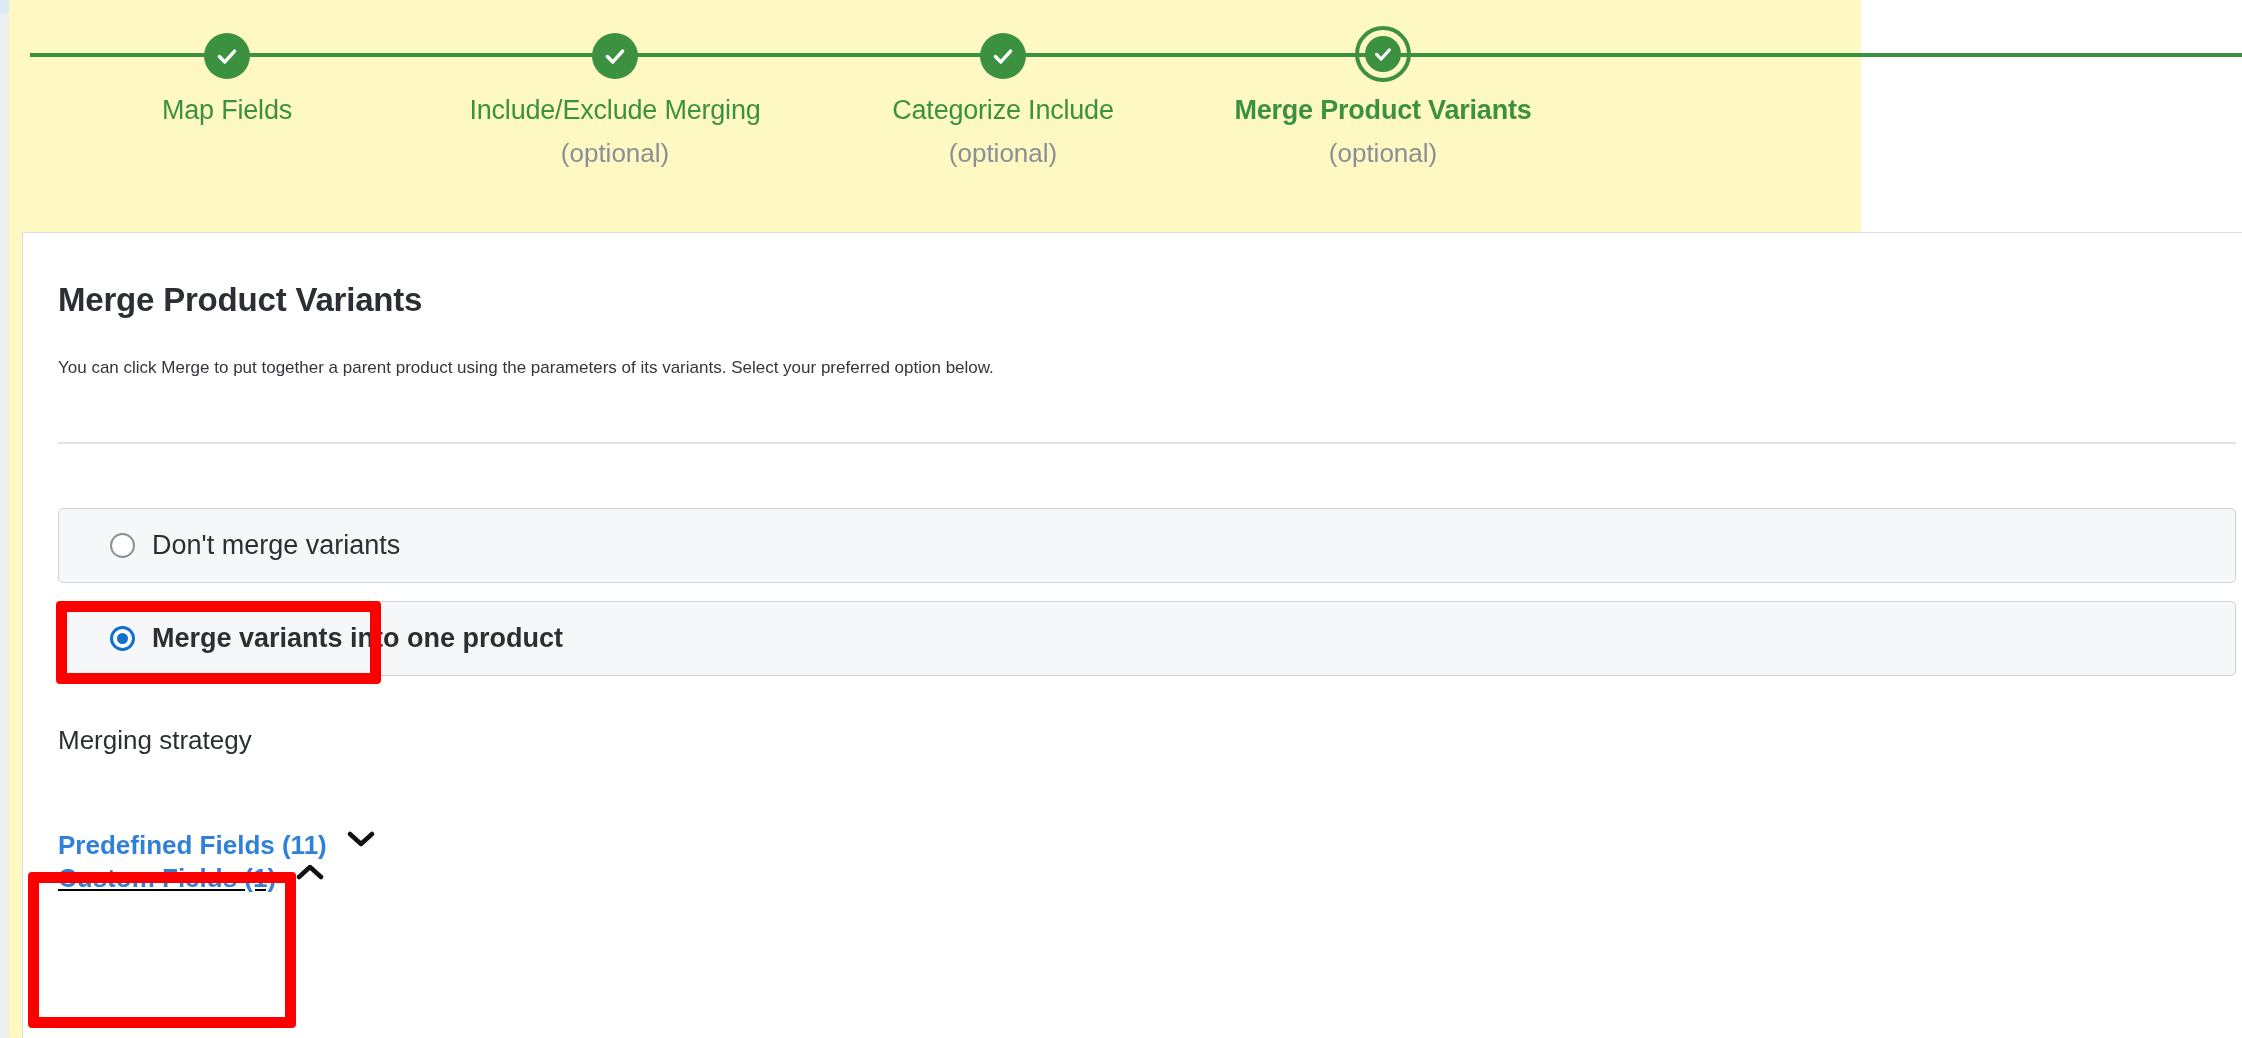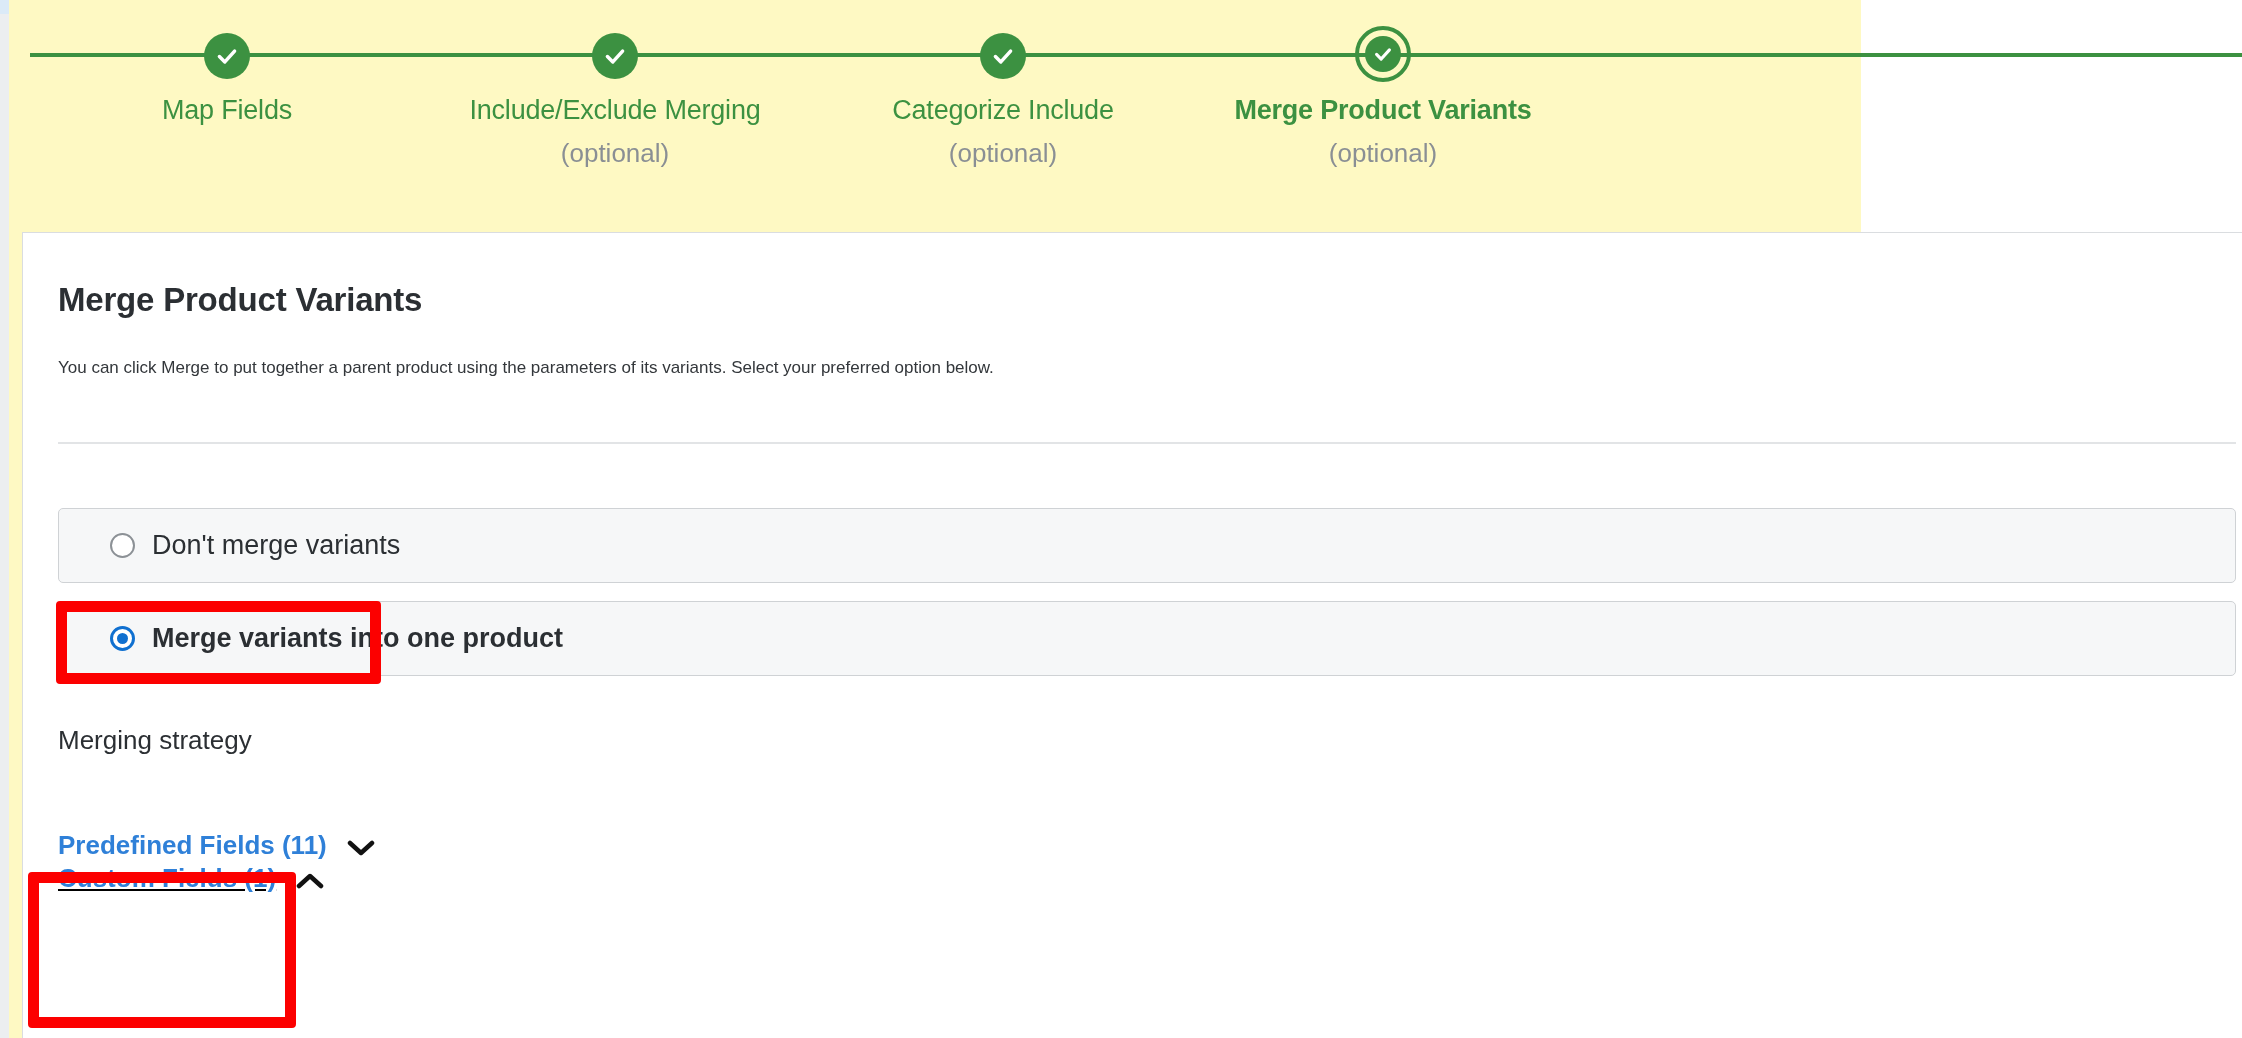--- a/index.html
+++ b/index.html
@@ -208,21 +208,21 @@
     top: 542px;
     font-size: 26px;
     color: #33373b;
     white-space: nowrap;
   }
 
   .field-link {
     position: absolute;
     left: 35px;
     display: flex;
-    align-items: flex-end;
+    align-items: flex-start;
     gap: 20px;
     cursor: pointer;
   }
   .field-link.predefined { top: 597px; }
   .field-link.custom { top: 630px; text-decoration: underline; }
   .field-link-label {
     font-size: 26px;
     font-weight: bold;
     color: #2f80d8;
     white-space: nowrap;

